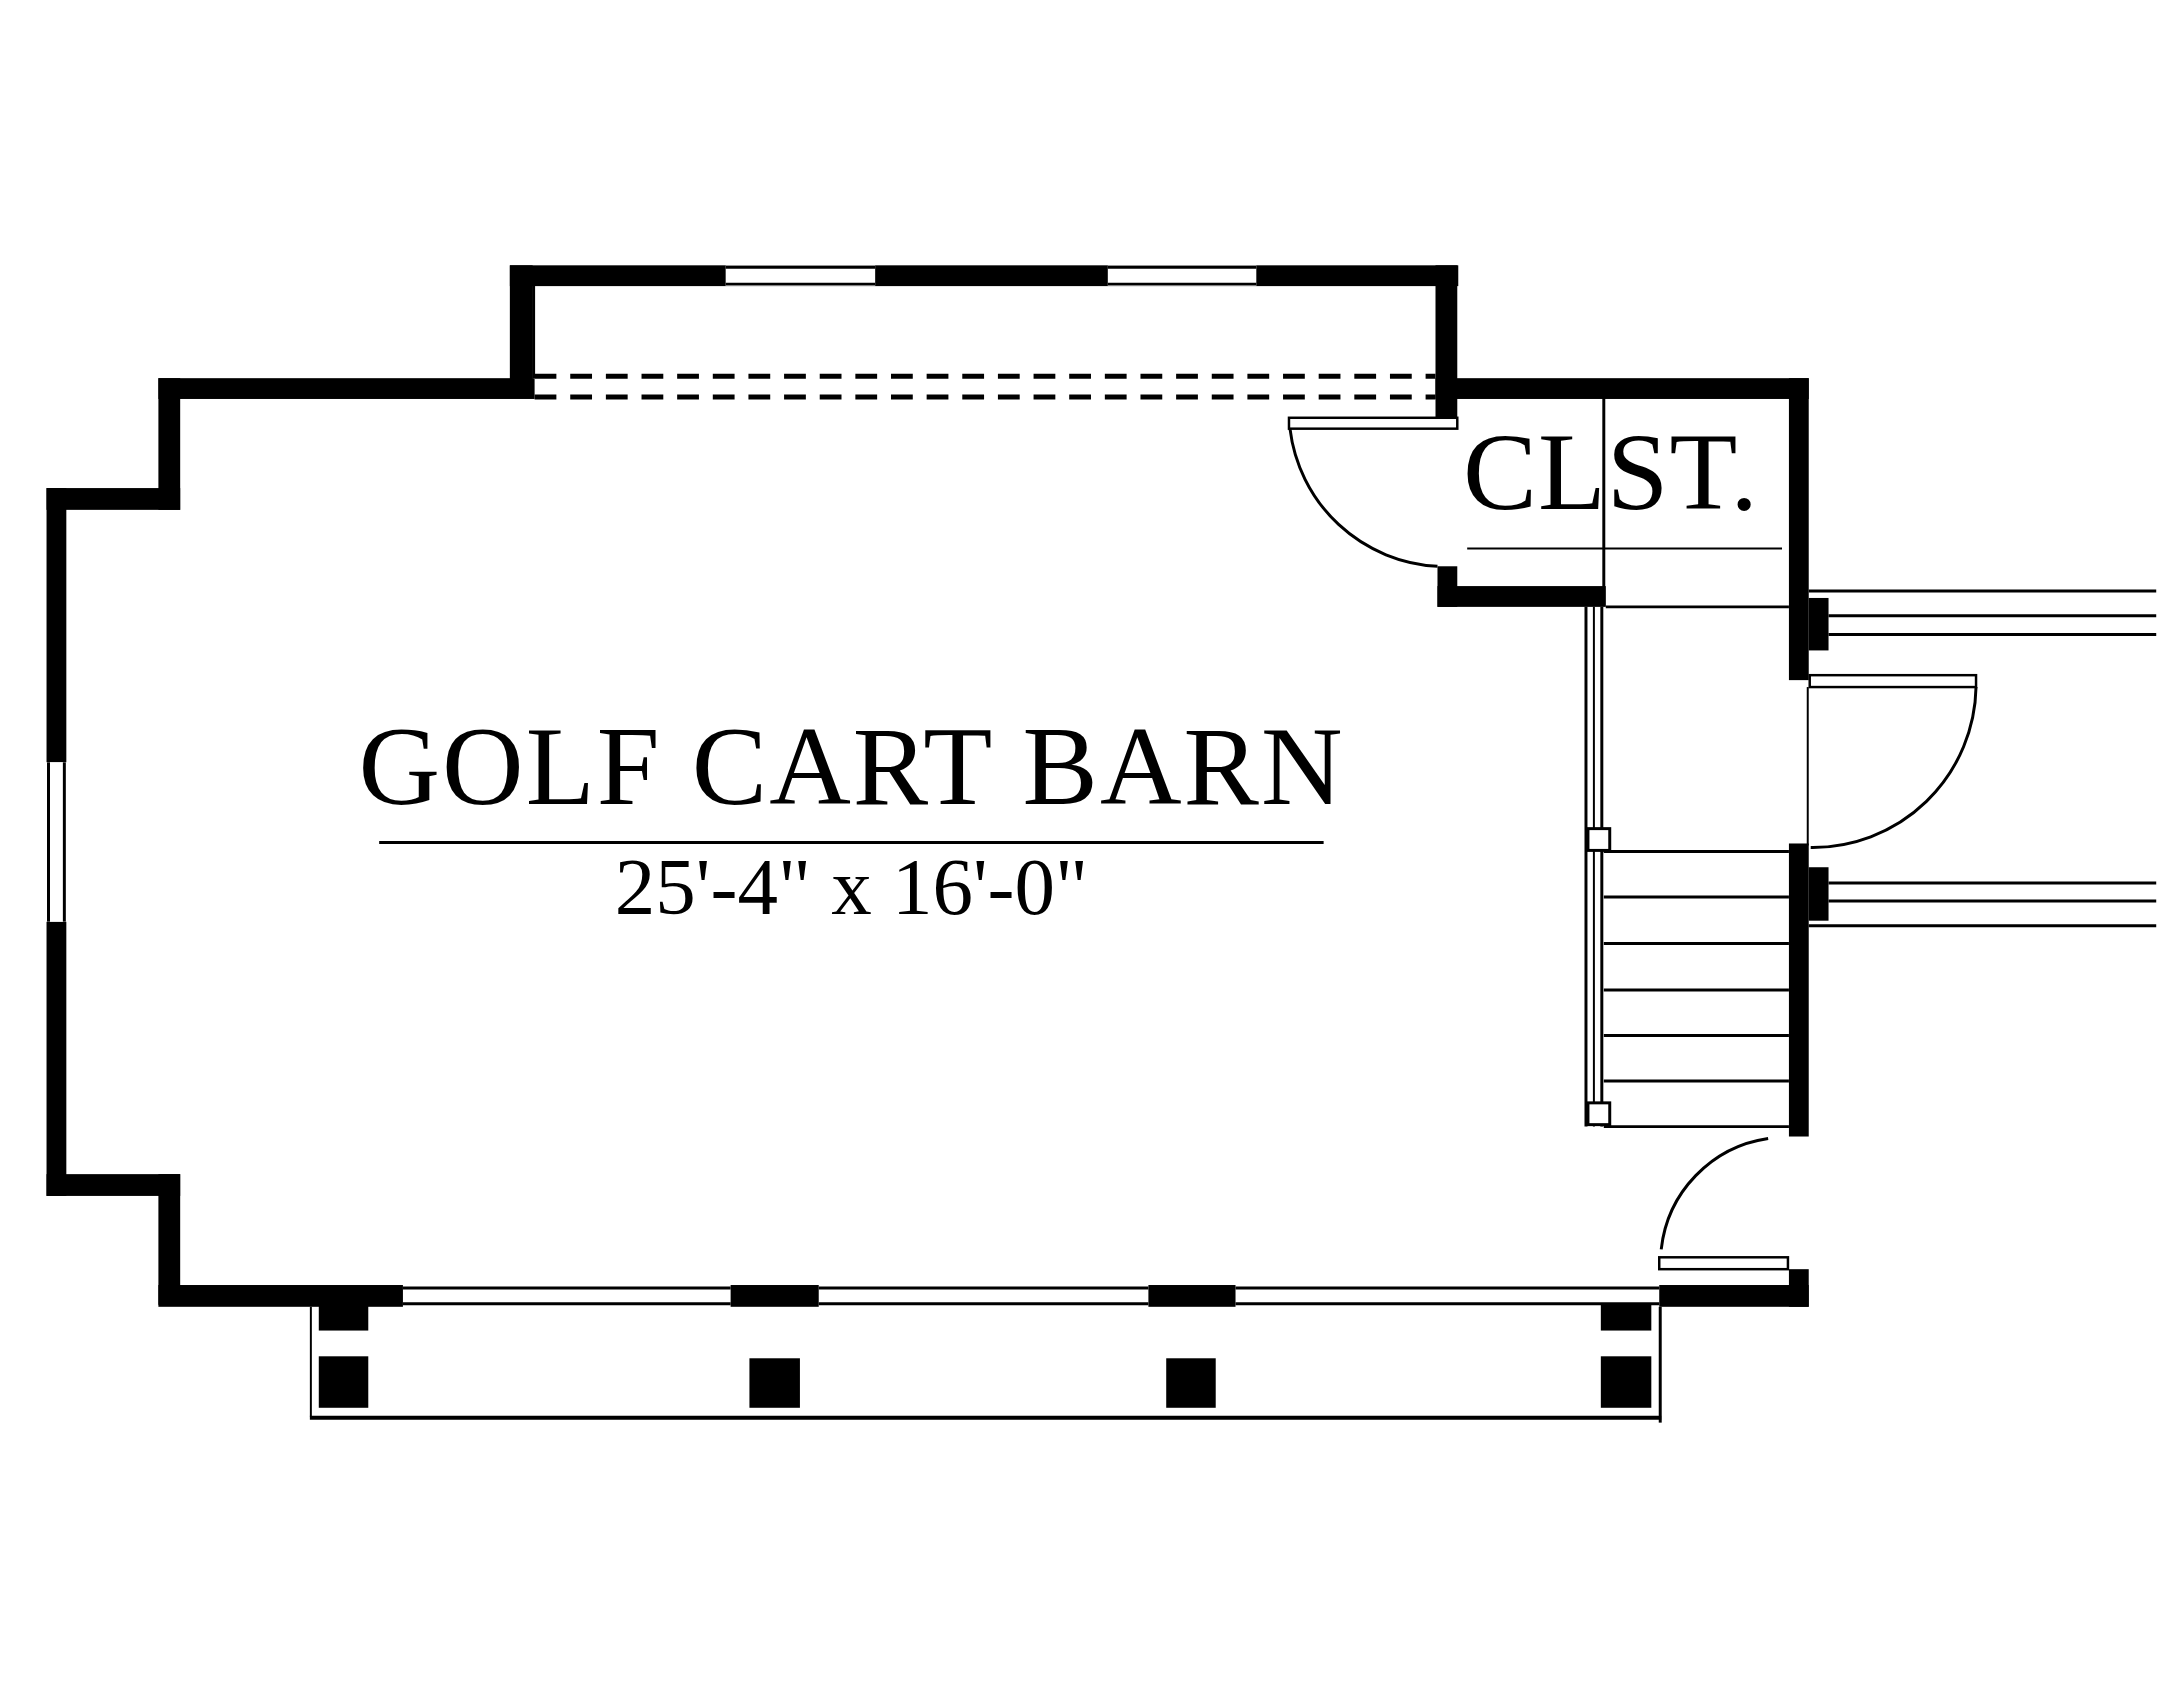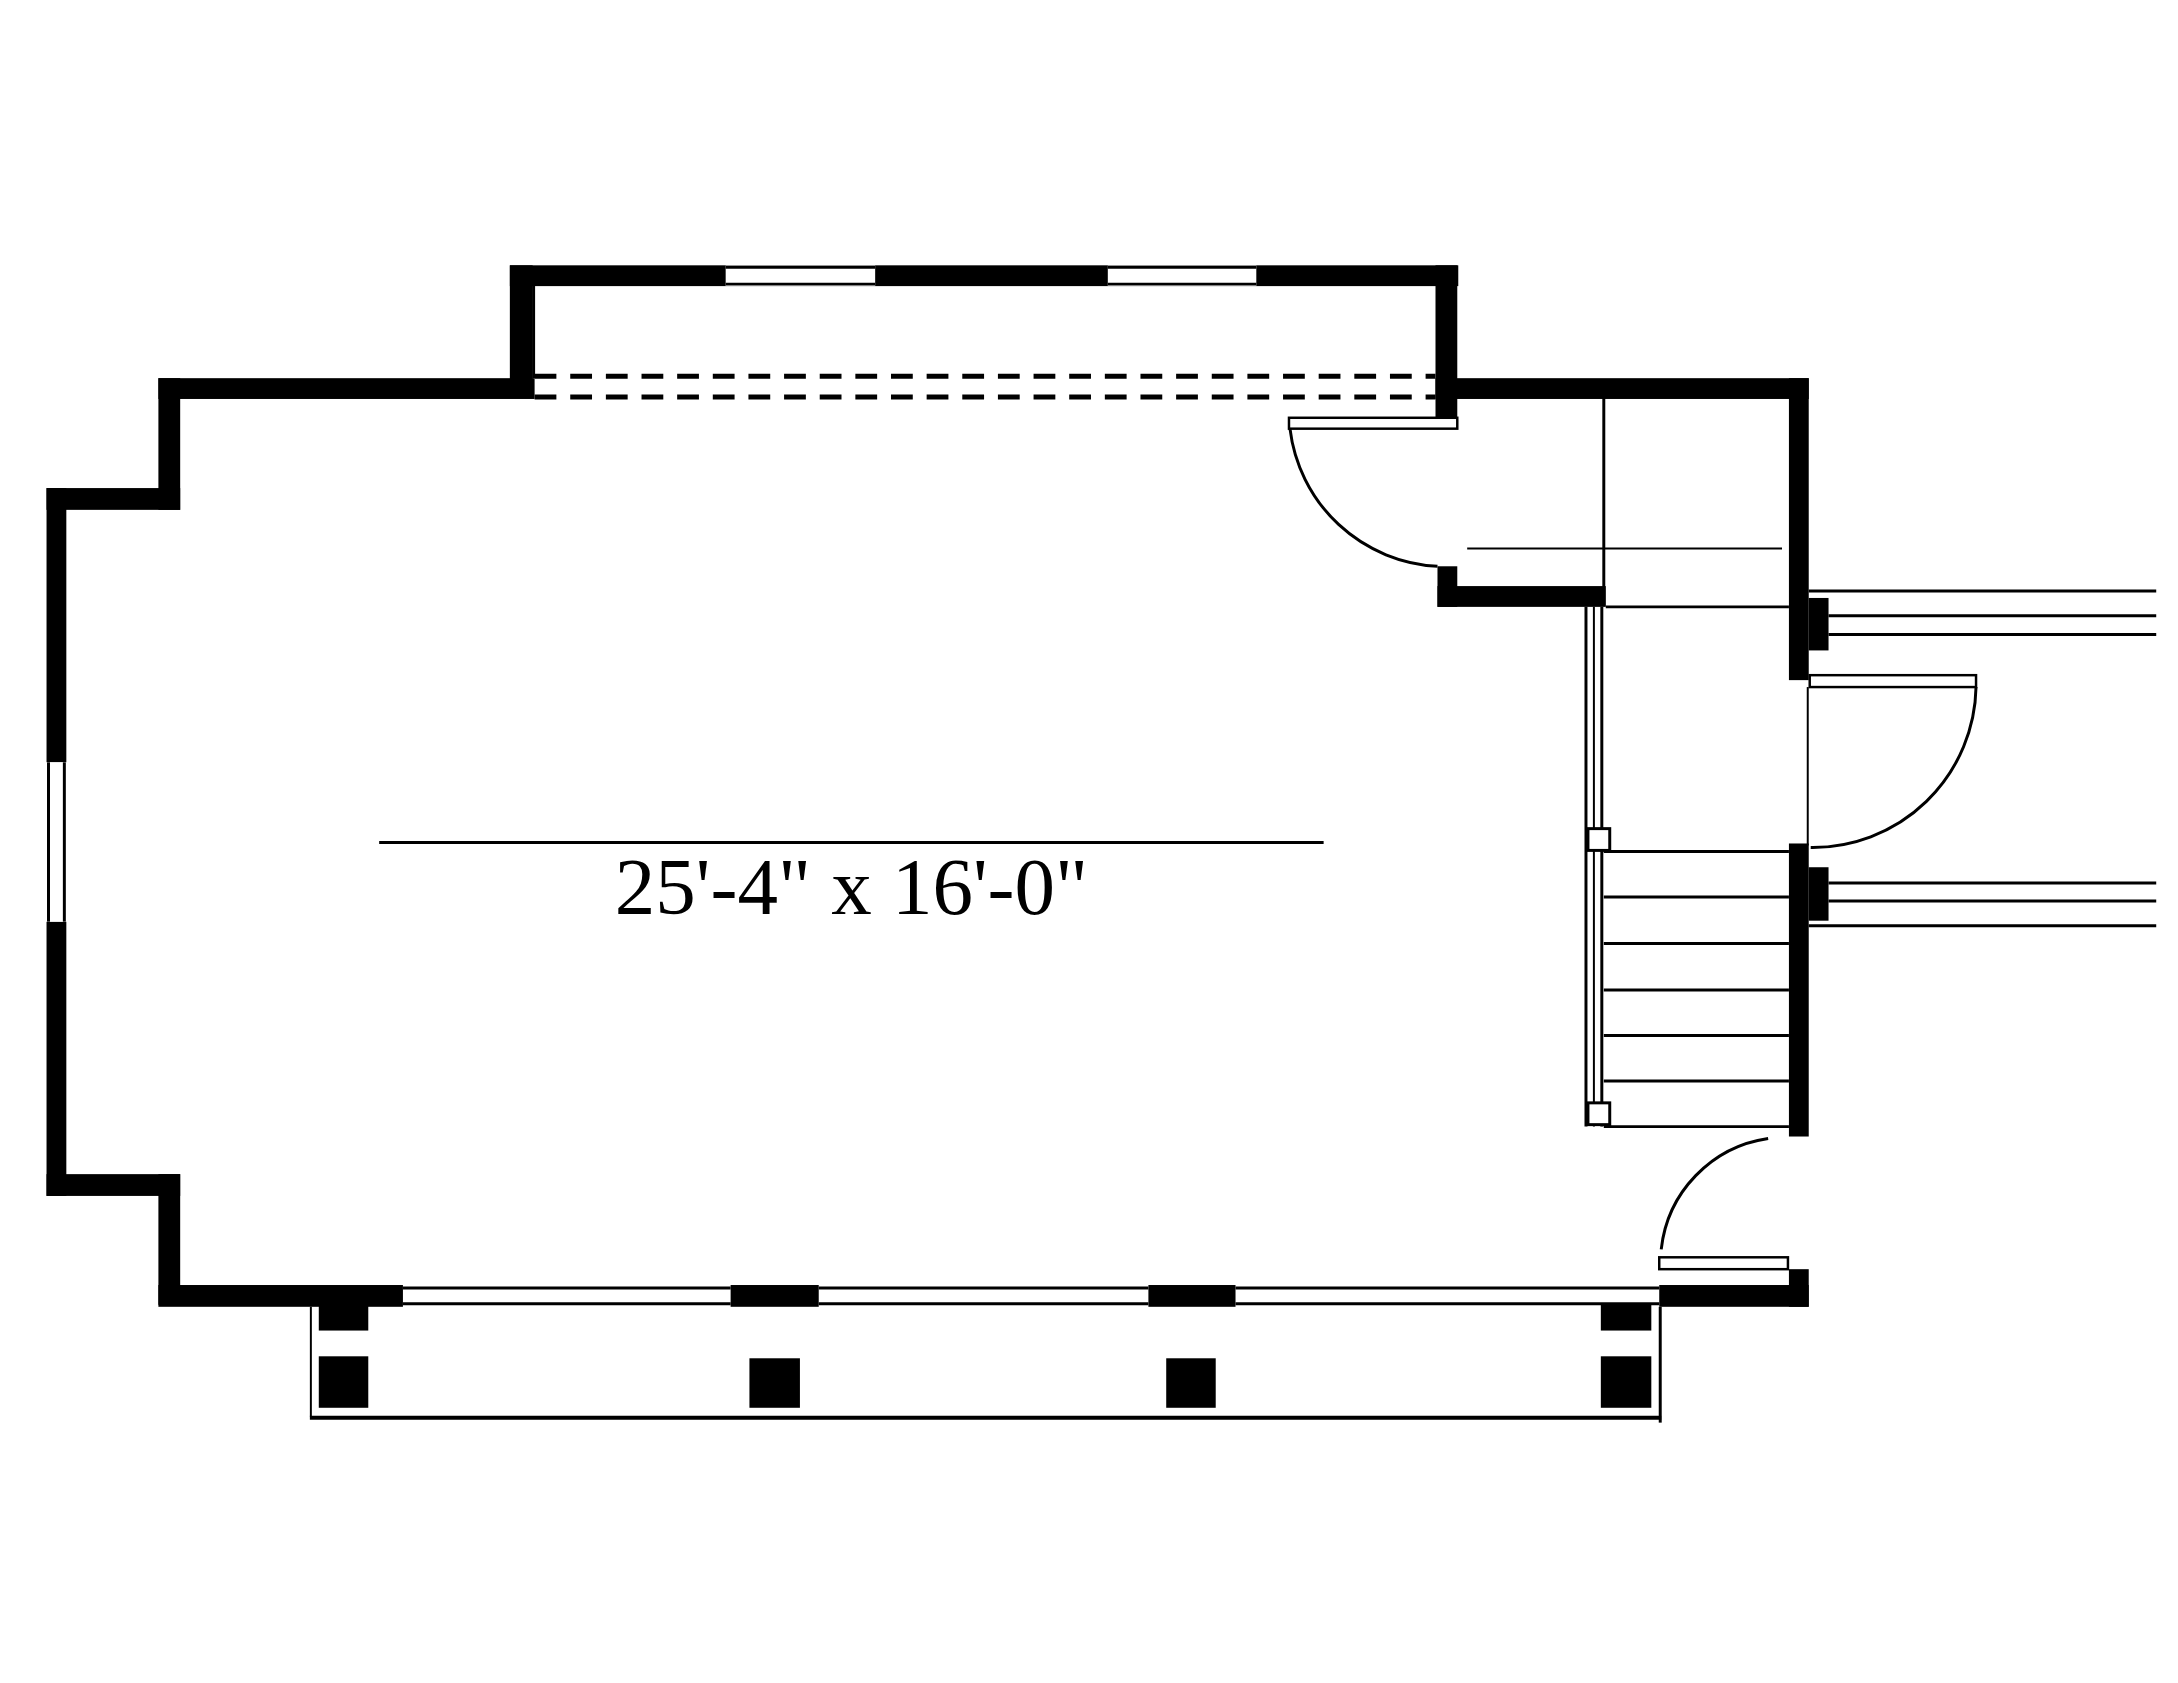--- a/index.html
+++ b/index.html
@@ -153,16 +153,18 @@
       <path d="M 1303 433 A 158 158 0 0 0 1452 572" fill="none" stroke="#000" stroke-width="3"></path>
       <rect x="1828" y="682" width="168" height="12" fill="#ffffff" stroke="#000" stroke-width="2.5"></rect>
       <path d="M 1996 694 A 165 165 0 0 1 1829 856" fill="none" stroke="#000" stroke-width="3"></path>
       <rect x="1676" y="1270" width="130" height="12" fill="#ffffff" stroke="#000" stroke-width="2.5"></rect>
       <path d="M 1786 1150 A 127 127 0 0 0 1678 1262" fill="none" stroke="#000" stroke-width="3"></path>
     </g>
 
     <line x1="383" y1="851" x2="1337" y2="851" stroke="#000" stroke-width="3"></line>
   </svg>
 
+  <div class="label room-title">GOLF CART BARN</div>
   <div class="label room-dims">25'-4" x 16'-0"</div>
+  <div class="label closet-label">CLST.</div>
 
 </div>
 
 
 </body></html>

